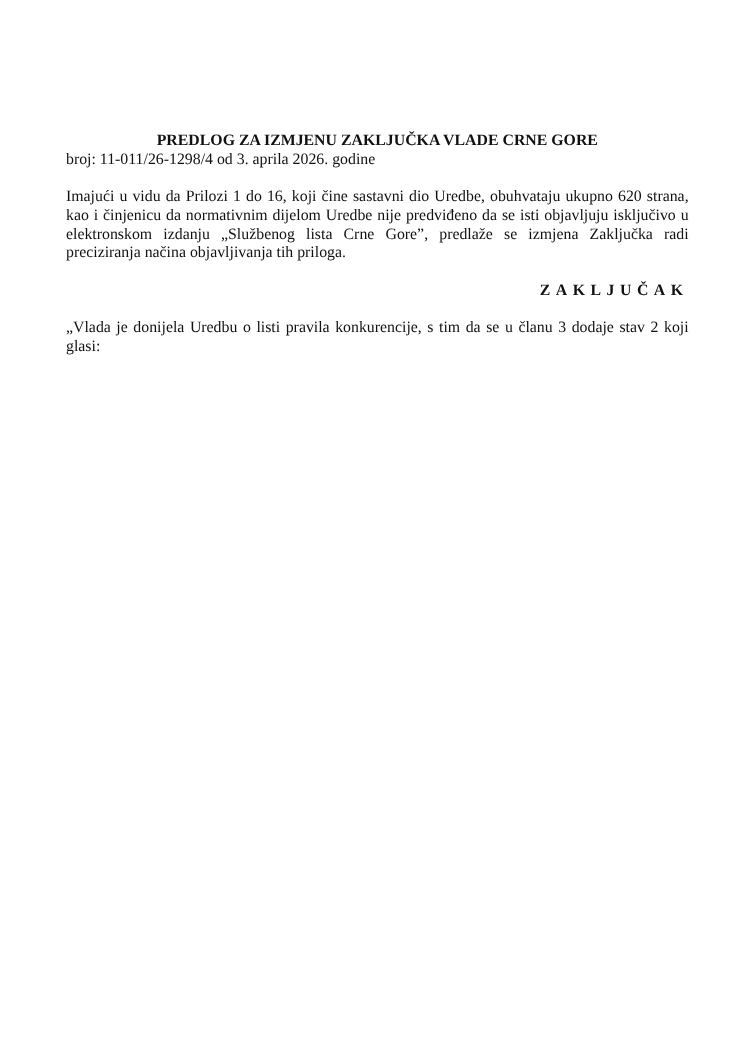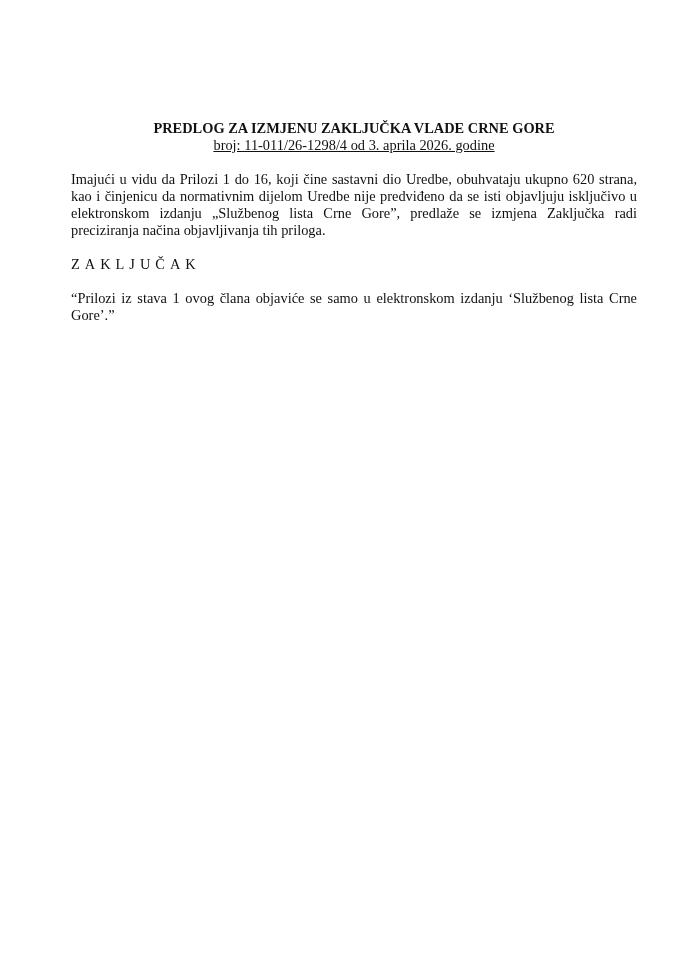--- a/index.html
+++ b/index.html
@@ -10,54 +10,53 @@
     body {
       width: 679px;
       height: 960px;
       position: relative;
       overflow: hidden;
       font-family: "Liberation Serif", "DejaVu Serif", serif;
       color: #111111;
     }
     .page {
       position: absolute;
-      left: 71px;
+      left: 60px;
       top: 120px;
       width: 566px;
       font-size: 14.4px;
       line-height: 17px;
     }
     .title {
       text-align: center;
       font-weight: bold;
       font-size: 14.4px;
       line-height: 17px;
       margin: 0;
     }
     .subtitle {
-      text-align: center;
+      text-align: left;
       margin: 0 0 17px 0;
-      text-decoration: underline;
     }
     p {
       margin: 0 0 17px 0;
       text-align: justify;
     }
     .heading-center {
-      text-align: left;
-      font-weight: normal;
+      text-align: right;
+      font-weight: bold;
       letter-spacing: 5px;
       margin: 0 0 17px 0;
     }
   </style>
 </head>
 <body>
 
 <div class="page">
   <div class="title">PREDLOG ZA IZMJENU ZAKLJUČKA VLADE CRNE GORE</div>
   <div class="subtitle">broj: 11-011/26-1298/4 od 3. aprila 2026. godine</div>
 
   <p>Imajući u vidu da Prilozi 1 do 16, koji čine sastavni dio Uredbe, obuhvataju ukupno 620 strana, kao i činjenicu da normativnim dijelom Uredbe nije predviđeno da se isti objavljuju isključivo u elektronskom izdanju „Službenog lista Crne Gore”, predlaže se izmjena Zaključka radi preciziranja načina objavljivanja tih priloga.</p>
 
   <div class="heading-center">ZAKLJUČAK</div>
 
-  <p>“Prilozi iz stava 1 ovog člana objaviće se samo u elektronskom izdanju ‘Službenog lista Crne Gore’.”</p>
+  <p>„Vlada je donijela Uredbu o listi pravila konkurencije, s tim da se u članu 3 dodaje stav 2 koji glasi:</p>
 </div>
 
 </body></html>

